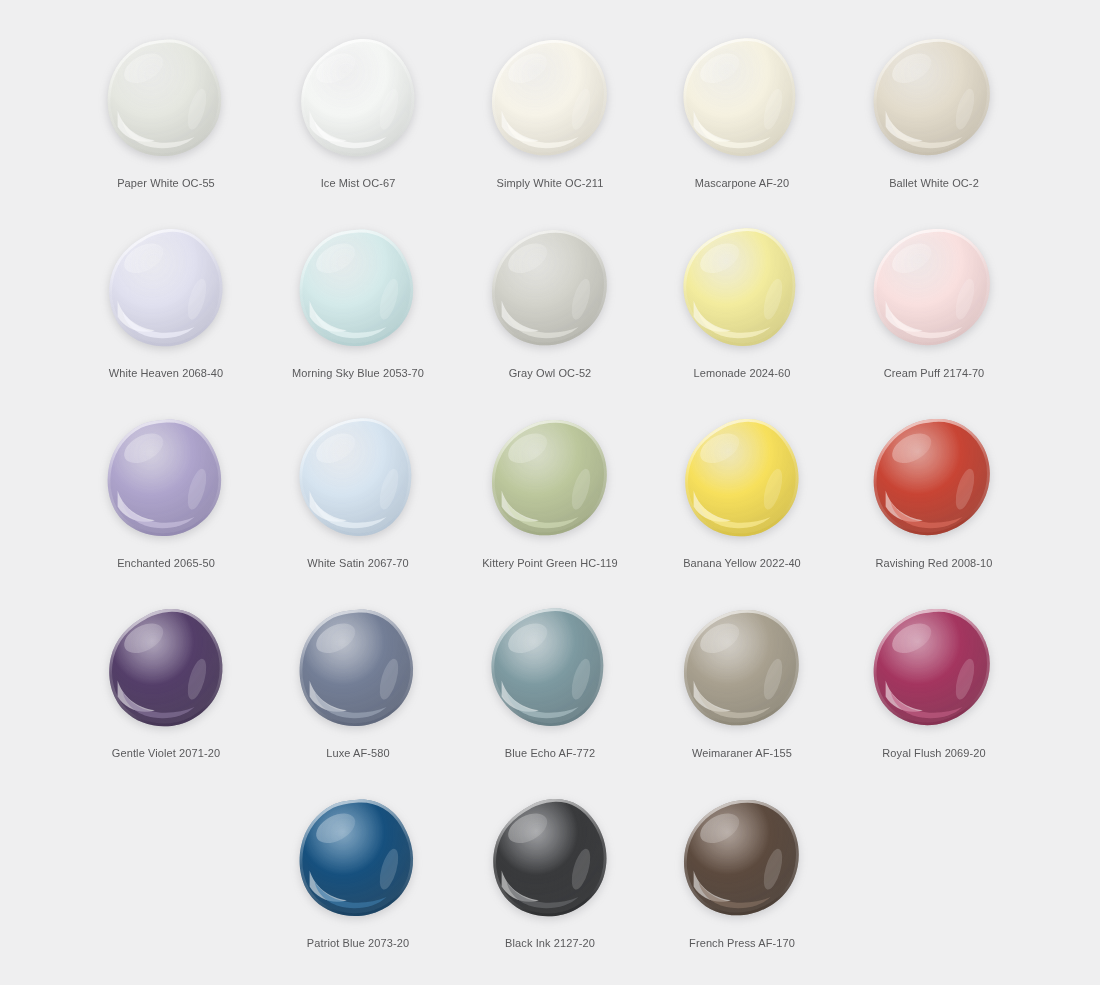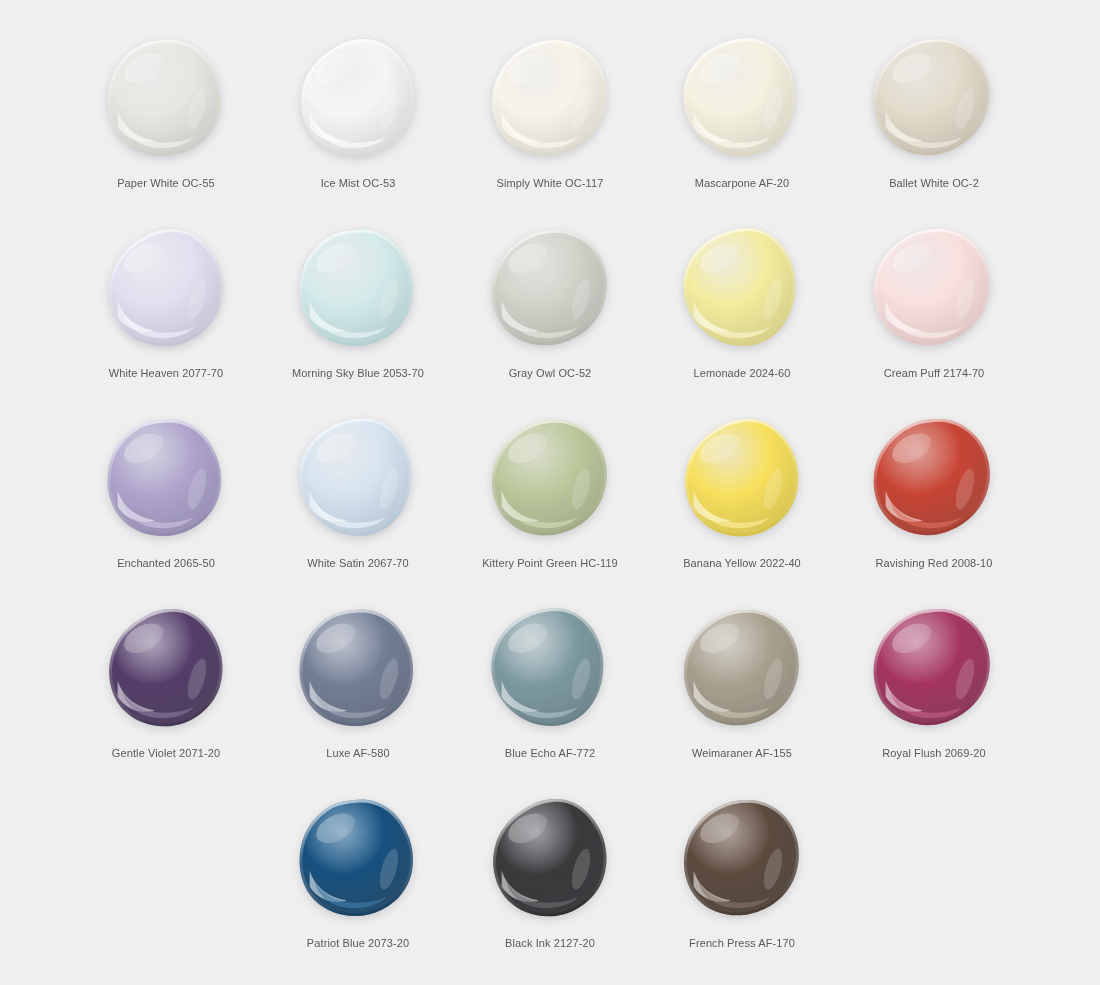--- a/index.html
+++ b/index.html
@@ -142,21 +142,21 @@
               <g clip-path="url(#c2)">
                 <path d="M104,5 C134,3 157,18 173,42 C190,67 196,99 187,129 C178,159 152,183 121,191 C90,199 55,191 33,169 C11,147 4,113 11,83 C18,53 40,30 67,16 C79,9 92,6 104,5 Z" fill="none" stroke="url(#r2)" stroke-width="9"></path>
                 <ellipse cx="64" cy="52" rx="34" ry="20" fill="url(#h2)" opacity="0.38" transform="rotate(-28 64 52)"></ellipse>
                 <path d="M22,120 C30,146 52,164 82,168 C60,176 34,166 22,146 Z" fill="#ffffff" opacity="0.55"></path>
                 <path d="M30,138 C42,158 64,170 92,172 C112,173 130,170 146,163 C130,178 104,184 80,180 C54,176 34,160 30,138 Z" fill="#ffffff" opacity="0.60"></path>
                 <ellipse cx="150" cy="118" rx="12" ry="34" fill="#ffffff" opacity="0.16" transform="rotate(16 150 118)"></ellipse>
               </g>
             </svg>
           </div>
         </div>
-        <div class="swatch-label">Ice Mist OC-53</div>
+        <div class="swatch-label">Ice Mist OC-67</div>
       </div>
       <div class="swatch-cell">
         <div class="blob-wrap">
           <div class="blob">
             <svg viewBox="0 0 200 200" xmlns="http://www.w3.org/2000/svg">
               <defs>
                 <radialGradient id="g3" cx="38%" cy="28%" r="82%">
                   <stop offset="0%" stop-color="#fffdf6" stop-opacity="0.55"></stop>
                   <stop offset="45%" stop-color="#f6f3e8" stop-opacity="1"></stop>
                   <stop offset="100%" stop-color="#d9d5c8" stop-opacity="0.85"></stop>
@@ -178,21 +178,21 @@
               <g clip-path="url(#c3)">
                 <path d="M98,7 C129,3 160,17 177,43 C194,69 196,104 184,133 C172,162 145,183 114,190 C83,197 49,189 28,166 C7,143 2,109 10,80 C18,51 39,28 65,16 C76,11 87,8 98,7 Z" fill="none" stroke="url(#r3)" stroke-width="9"></path>
                 <ellipse cx="64" cy="52" rx="34" ry="20" fill="url(#h3)" opacity="0.38" transform="rotate(-28 64 52)"></ellipse>
                 <path d="M22,120 C30,146 52,164 82,168 C60,176 34,166 22,146 Z" fill="#ffffff" opacity="0.55"></path>
                 <path d="M30,138 C42,158 64,170 92,172 C112,173 130,170 146,163 C130,178 104,184 80,180 C54,176 34,160 30,138 Z" fill="#fffdf6" opacity="0.60"></path>
                 <ellipse cx="150" cy="118" rx="12" ry="34" fill="#ffffff" opacity="0.16" transform="rotate(16 150 118)"></ellipse>
               </g>
             </svg>
           </div>
         </div>
-        <div class="swatch-label">Simply White OC-117</div>
+        <div class="swatch-label">Simply White OC-211</div>
       </div>
       <div class="swatch-cell">
         <div class="blob-wrap">
           <div class="blob">
             <svg viewBox="0 0 200 200" xmlns="http://www.w3.org/2000/svg">
               <defs>
                 <radialGradient id="g4" cx="38%" cy="28%" r="82%">
                   <stop offset="0%" stop-color="#fffdf2" stop-opacity="0.55"></stop>
                   <stop offset="45%" stop-color="#f5f1e0" stop-opacity="1"></stop>
                   <stop offset="100%" stop-color="#d8d3bf" stop-opacity="0.85"></stop>
@@ -288,21 +288,21 @@
               <g clip-path="url(#c6)">
                 <path d="M104,5 C134,3 157,18 173,42 C190,67 196,99 187,129 C178,159 152,183 121,191 C90,199 55,191 33,169 C11,147 4,113 11,83 C18,53 40,30 67,16 C79,9 92,6 104,5 Z" fill="none" stroke="url(#r6)" stroke-width="9"></path>
                 <ellipse cx="64" cy="52" rx="34" ry="20" fill="url(#h6)" opacity="0.38" transform="rotate(-28 64 52)"></ellipse>
                 <path d="M22,120 C30,146 52,164 82,168 C60,176 34,166 22,146 Z" fill="#ffffff" opacity="0.55"></path>
                 <path d="M30,138 C42,158 64,170 92,172 C112,173 130,170 146,163 C130,178 104,184 80,180 C54,176 34,160 30,138 Z" fill="#f5f5ff" opacity="0.60"></path>
                 <ellipse cx="150" cy="118" rx="12" ry="34" fill="#ffffff" opacity="0.16" transform="rotate(16 150 118)"></ellipse>
               </g>
             </svg>
           </div>
         </div>
-        <div class="swatch-label">White Heaven 2077-70</div>
+        <div class="swatch-label">White Heaven 2068-40</div>
       </div>
       <div class="swatch-cell">
         <div class="blob-wrap">
           <div class="blob">
             <svg viewBox="0 0 200 200" xmlns="http://www.w3.org/2000/svg">
               <defs>
                 <radialGradient id="g7" cx="38%" cy="28%" r="82%">
                   <stop offset="0%" stop-color="#edf8f8" stop-opacity="0.55"></stop>
                   <stop offset="45%" stop-color="#d4eaea" stop-opacity="1"></stop>
                   <stop offset="100%" stop-color="#aecccd" stop-opacity="0.85"></stop>

